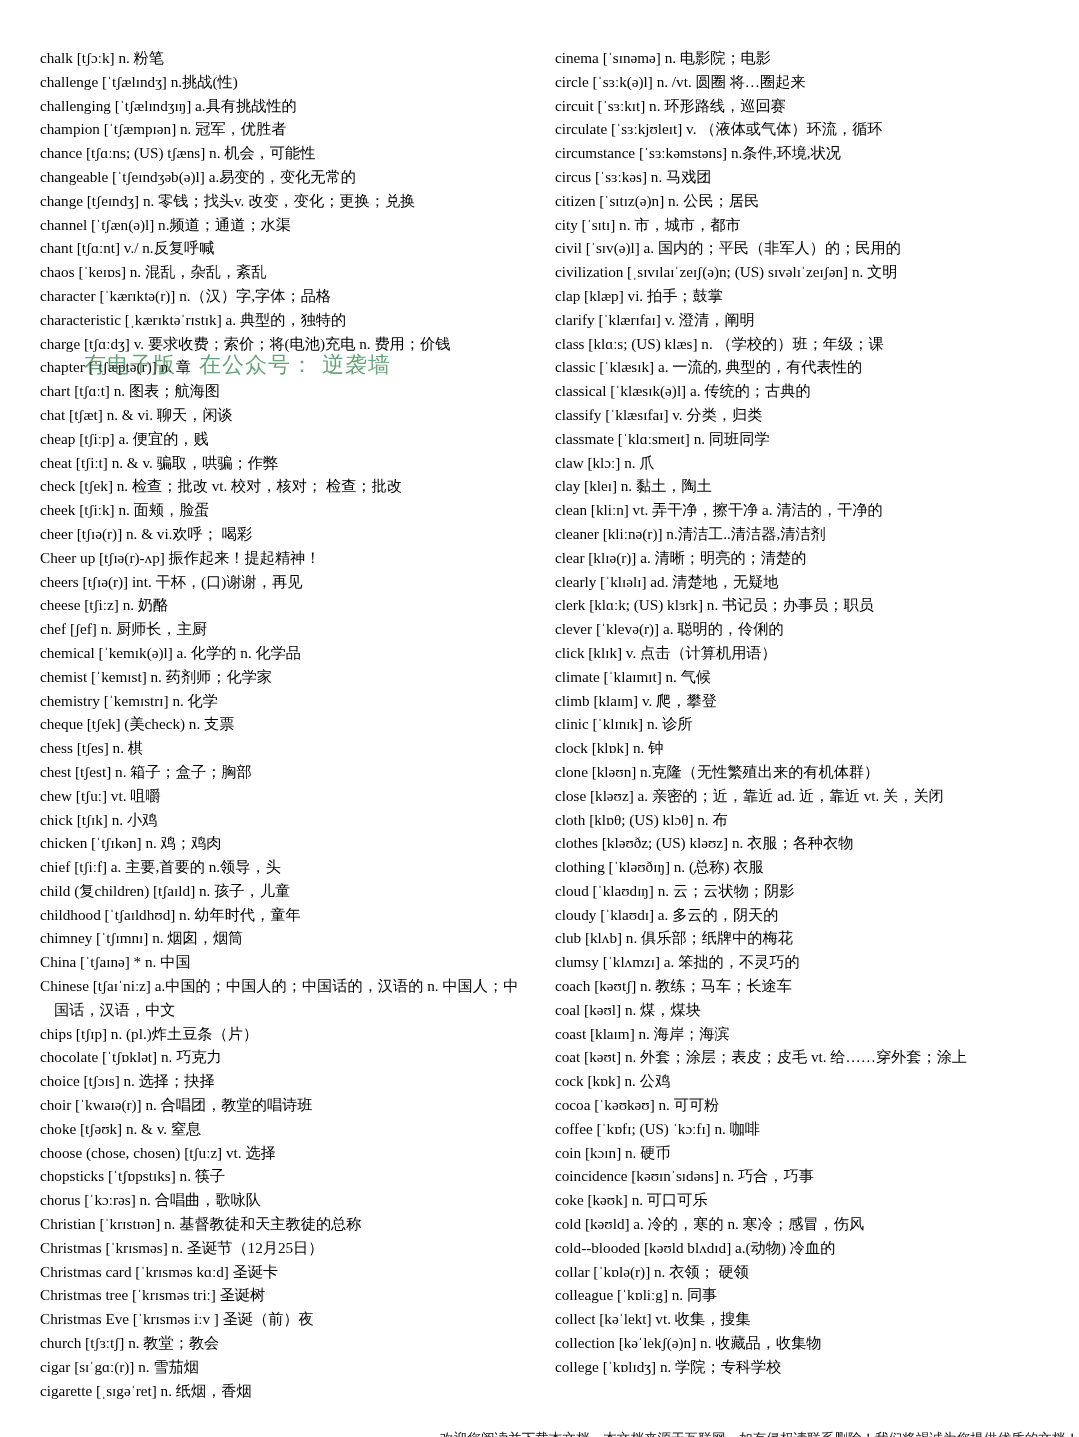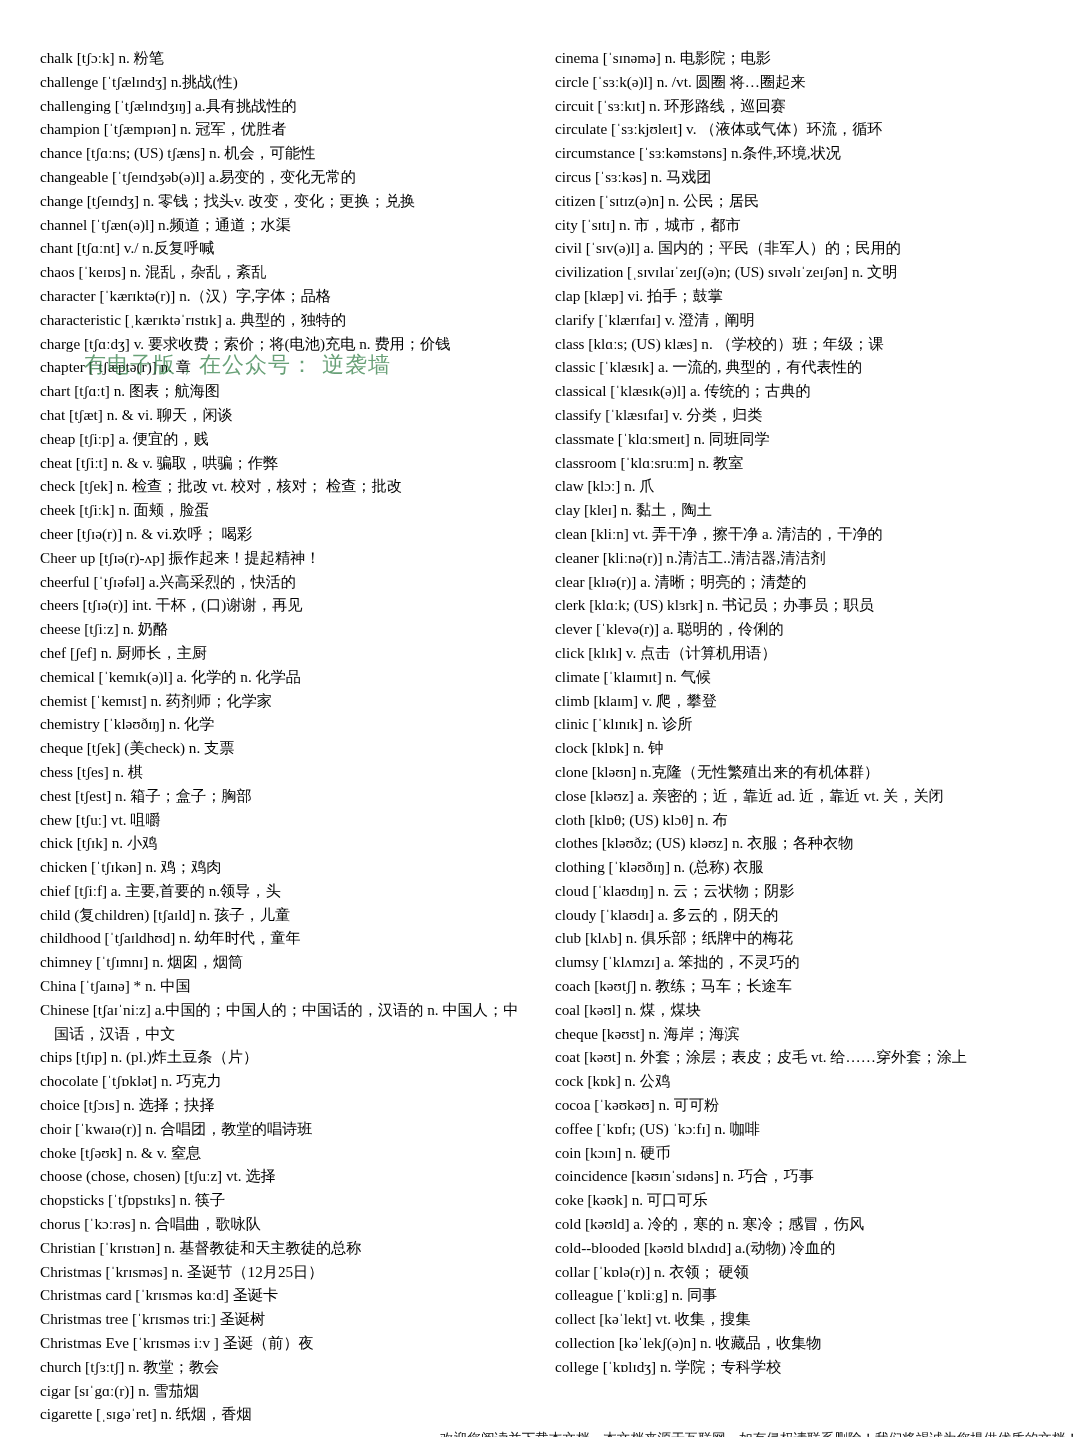--- a/index.html
+++ b/index.html
@@ -88,27 +88,26 @@
         <div class="entry">charge [tʃɑːdʒ] v. 要求收费；索价；将(电池)充电 n. 费用；价钱</div>
         <div class="entry">chapter [ˈtʃæptə(r)] n. 章</div>
         <div class="entry">chart [tʃɑːt] n. 图表；航海图</div>
         <div class="entry">chat [tʃæt]   n. &amp; vi. 聊天，闲谈</div>
         <div class="entry">cheap [tʃiːp] a. 便宜的，贱</div>
         <div class="entry">cheat [tʃiːt] n. &amp; v. 骗取，哄骗；作弊</div>
         <div class="entry">check [tʃek] n. 检查；批改 vt. 校对，核对； 检查；批改</div>
         <div class="entry">cheek [tʃiːk] n. 面颊，脸蛋</div>
         <div class="entry">cheer [tʃɪə(r)] n. &amp; vi.欢呼； 喝彩</div>
         <div class="entry">Cheer up [tʃɪə(r)-ʌp] 振作起来！提起精神！</div>
-        <div class="entry">cheerful [ˈtʃɪəfəl] a.兴高采烈的，快活的</div>
         <div class="entry">cheers [tʃɪə(r)] int. 干杯，(口)谢谢，再见</div>
         <div class="entry">cheese [tʃiːz] n. 奶酪</div>
         <div class="entry">chef [ʃef] n. 厨师长，主厨</div>
         <div class="entry">chemical [ˈkemɪk(ə)l] a. 化学的 n. 化学品</div>
         <div class="entry">chemist [ˈkemɪst] n. 药剂师；化学家</div>
-        <div class="entry">chemistry [ˈkləʊðɪŋ] n. 化学</div>
+        <div class="entry">chemistry [ˈkemɪstrɪ] n. 化学</div>
         <div class="entry">cheque [tʃek] (美check) n. 支票</div>
         <div class="entry">chess [tʃes] n. 棋</div>
         <div class="entry">chest [tʃest] n. 箱子；盒子；胸部</div>
         <div class="entry">chew [tʃuː] vt. 咀嚼</div>
         <div class="entry">chick [tʃɪk] n.  小鸡</div>
         <div class="entry">chicken [ˈtʃɪkən] n. 鸡；鸡肉</div>
         <div class="entry">chief [tʃiːf] a. 主要,首要的 n.领导，头</div>
         <div class="entry">child (复children) [tʃaɪld] n. 孩子，儿童</div>
         <div class="entry">childhood [ˈtʃaɪldhʊd] n. 幼年时代，童年</div>
         <div class="entry">chimney [ˈtʃɪmnɪ] n. 烟囱，烟筒</div>
@@ -142,45 +141,45 @@
         <div class="entry">city [ˈsɪtɪ] n. 市，城市，都市</div>
         <div class="entry">civil [ˈsɪv(ə)l] a. 国内的；平民（非军人）的；民用的</div>
         <div class="entry">civilization [ˌsɪvɪlaɪˈzeɪʃ(ə)n; (US) sɪvəlɪˈzeɪʃən] n. 文明</div>
         <div class="entry">clap [klæp] vi. 拍手；鼓掌</div>
         <div class="entry">clarify [ˈklærɪfaɪ] v. 澄清，阐明</div>
         <div class="entry">class [klɑːs; (US) klæs] n. （学校的）班；年级；课</div>
         <div class="entry">classic [ˈklæsɪk] a. 一流的, 典型的，有代表性的</div>
         <div class="entry">classical [ˈklæsɪk(ə)l] a. 传统的；古典的</div>
         <div class="entry">classify [ˈklæsɪfaɪ] v. 分类，归类</div>
         <div class="entry">classmate [ˈklɑːsmeɪt] n. 同班同学</div>
-        <div class="entry">classroom [ˈklɑːsruːm] n. 教室</div>
         <div class="entry">claw [klɔː] n.  爪</div>
         <div class="entry">clay [kleɪ] n. 黏土，陶土</div>
         <div class="entry">clean [kliːn] vt. 弄干净，擦干净 a. 清洁的，干净的</div>
         <div class="entry">cleaner [kliːnə(r)] n.清洁工..清洁器,清洁剂</div>
         <div class="entry">clear [klɪə(r)] a. 清晰；明亮的；清楚的</div>
+        <div class="entry">clearly [ˈklɪəlɪ] ad. 清楚地，无疑地</div>
         <div class="entry">clerk [klɑːk; (US) klɜrk] n. 书记员；办事员；职员</div>
         <div class="entry">clever [ˈklevə(r)] a. 聪明的，伶俐的</div>
         <div class="entry">click [klɪk] v. 点击（计算机用语）</div>
         <div class="entry">climate [ˈklaɪmɪt] n. 气候</div>
         <div class="entry">climb [klaɪm] v. 爬，攀登</div>
         <div class="entry">clinic [ˈklɪnɪk] n. 诊所</div>
         <div class="entry">clock [klɒk] n. 钟</div>
         <div class="entry">clone [kləʊn] n.克隆（无性繁殖出来的有机体群）</div>
         <div class="entry">close [kləʊz] a. 亲密的；近，靠近 ad. 近，靠近 vt. 关，关闭</div>
         <div class="entry">cloth [klɒθ; (US) klɔθ] n. 布</div>
         <div class="entry">clothes [kləʊðz; (US) kləʊz] n. 衣服；各种衣物</div>
         <div class="entry">clothing [ˈkləʊðɪŋ] n. (总称) 衣服</div>
         <div class="entry">cloud [ˈklaʊdɪŋ] n. 云；云状物；阴影</div>
         <div class="entry">cloudy [ˈklaʊdɪ] a. 多云的，阴天的</div>
         <div class="entry">club [klʌb] n. 俱乐部；纸牌中的梅花</div>
         <div class="entry">clumsy [ˈklʌmzɪ] a. 笨拙的，不灵巧的</div>
         <div class="entry">coach [kəʊtʃ] n. 教练；马车；长途车</div>
         <div class="entry">coal [kəʊl] n. 煤，煤块</div>
-        <div class="entry">cheque [kəʊst] n. 海岸；海滨</div>
+        <div class="entry">coast [klaɪm] n. 海岸；海滨</div>
         <div class="entry">coat [kəʊt] n. 外套；涂层；表皮；皮毛 vt. 给……穿外套；涂上</div>
         <div class="entry">cock [kɒk] n. 公鸡</div>
         <div class="entry">cocoa [ˈkəʊkəʊ] n. 可可粉</div>
         <div class="entry">coffee [ˈkɒfɪ; (US) ˈkɔːfɪ] n. 咖啡</div>
         <div class="entry">coin [kɔɪn] n. 硬币</div>
         <div class="entry">coincidence [kəʊɪnˈsɪdəns] n. 巧合，巧事</div>
         <div class="entry">coke [kəʊk] n. 可口可乐</div>
         <div class="entry">cold [kəʊld] a. 冷的，寒的 n. 寒冷；感冒，伤风</div>
         <div class="entry">cold--blooded [kəʊld blʌdɪd] a.(动物) 冷血的</div>
         <div class="entry">collar [ˈkɒlə(r)] n. 衣领； 硬领</div>

